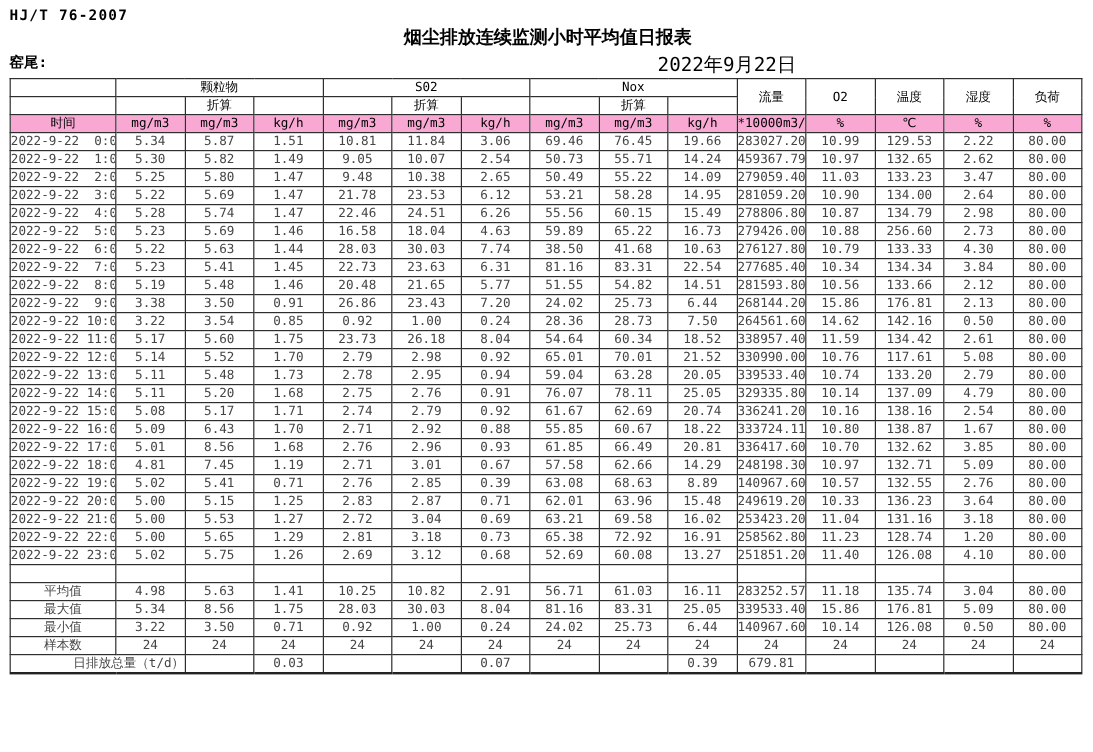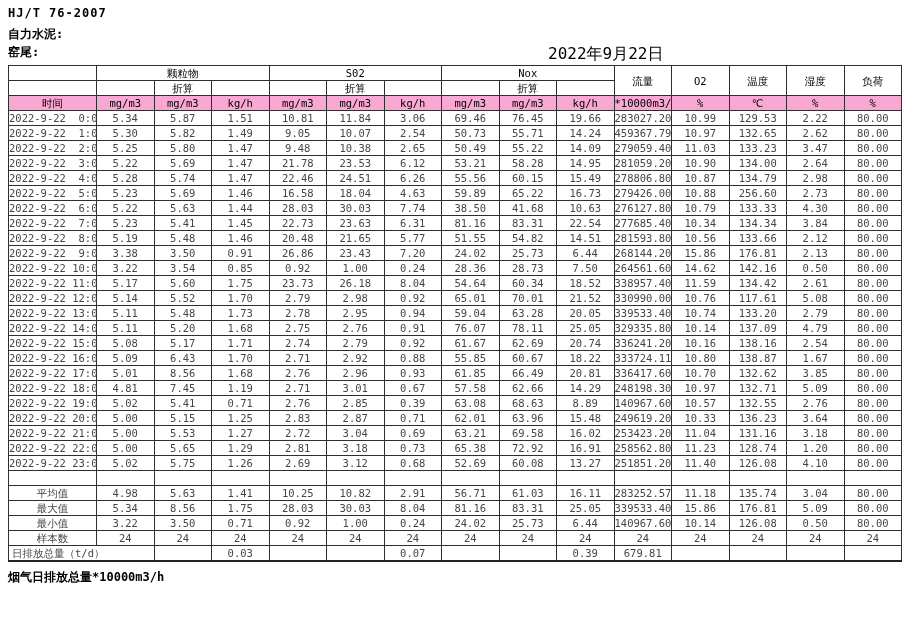--- a/index.html
+++ b/index.html
@@ -19,32 +19,32 @@
     border:1.5px solid #222;
   }
   th,td{
     border:1px solid #2e2e2e;
     font-size:10.5px;font-weight:normal;text-align:center;
     height:14px;line-height:14px;padding:0;overflow:hidden;white-space:pre;
   }
   thead th{color:#000;}
   tr.units-row th{background:#f9a8d4;}
   tbody td{color:#454545;}
-  td.total-label{text-align:left;padding-left:3px;color:#454545;}
+  td.total-label{text-align:right;padding-left:3px;color:#454545;}
   tr.total-row td{border-bottom:2px solid #222;}
   .footer-block{margin-top:7px;font-weight:bold;font-size:12px;}
   .footer-line2{position:relative;margin-top:4px;height:16px;font-weight:bold;font-size:12px;}
   .unit-label{position:absolute;left:170px;top:0;}
 </style>
 </head>
 <body>
 
 <div class="page">
   <div class="doc-code">HJ/T 76-2007</div>
-  <div class="company-line">自力水泥:</div>
+  <div class="page-title">烟尘排放连续监测小时平均值日报表</div>
   <div class="kiln-line">
     <span>窑尾:</span>
     <span class="report-date">2022年9月22日</span>
   </div>
 
   <table class="report">
     <colgroup>
       <col style="width:88px">
       <col style="width:57.5px">
         <col style="width:57.5px">
@@ -609,14 +609,13 @@
           <td>0.39</td>
           <td>679.81</td>
           <td></td>
           <td></td>
           <td></td>
           <td></td>
         </tr>
       </tbody>
   </table>
 
-  <div class="footer-block">烟气日排放总量*10000m3/h</div>
 </div>
 
 </body></html>

